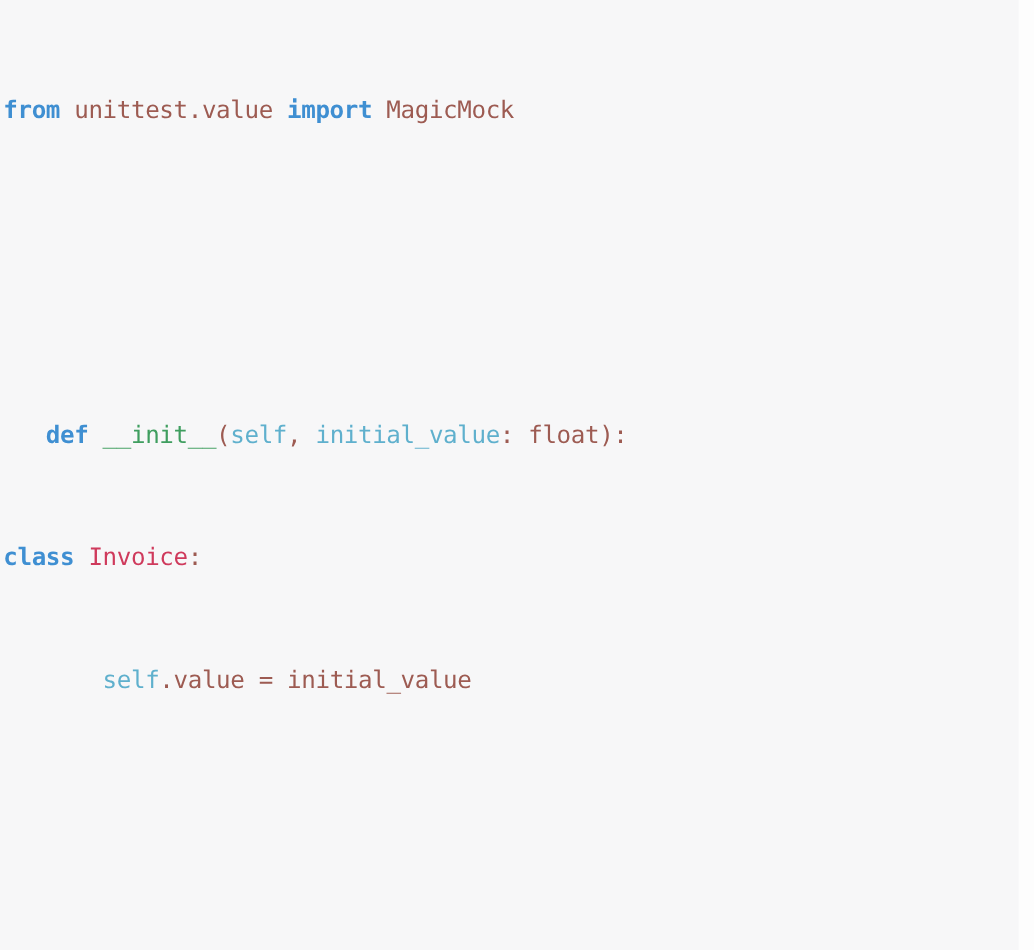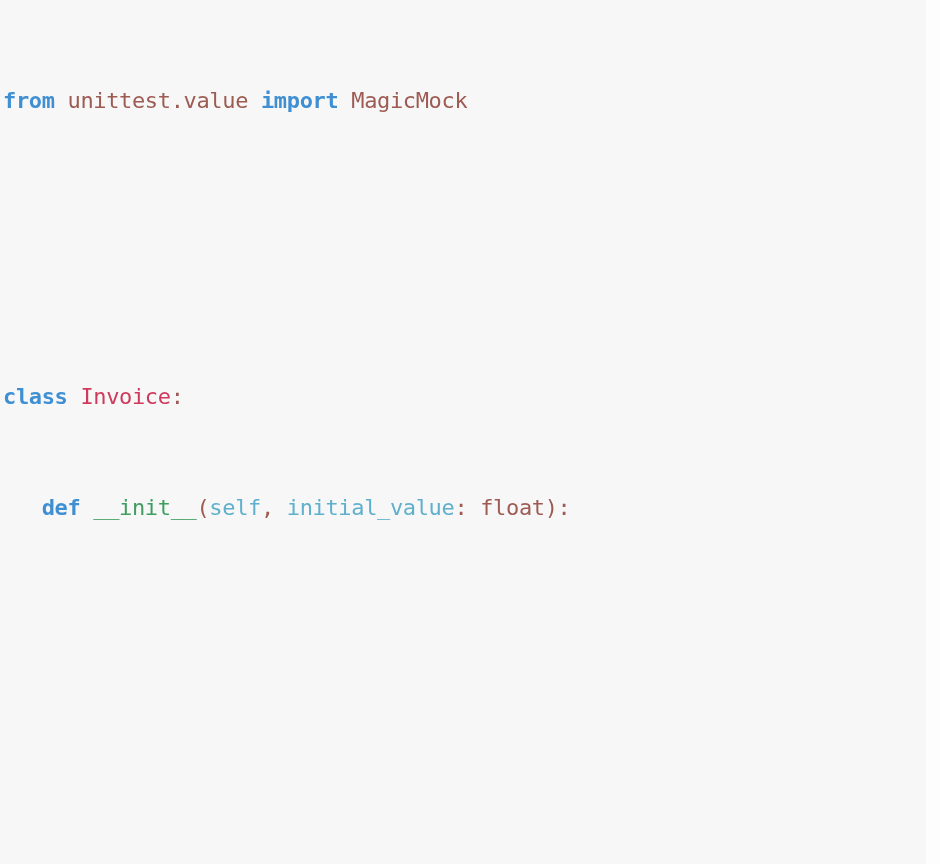--- a/index.html
+++ b/index.html
@@ -67,24 +67,25 @@
 <body>
 
 <div id="code-surface">
   <pre id="code-block"><code>
 
 <span class="ln"><span class="k">from</span> <span class="var">unittest.value</span> <span class="k">import</span> <span class="var">MagicMock</span></span>
 
 <span class="ln"> </span>
 <span class="ln"> </span>
 
+<span class="ln"><span>   </span><span class="k">def</span> <span class="fn">__init__</span><span class="pun">(</span><span class="par">self</span><span class="pun">,</span> <span class="par">initial_value</span><span class="pun">:</span> <span class="typ">float</span><span class="pun">)</span><span class="pun">:</span></span>
+
 <span class="ln"><span class="k">class</span> <span class="cls">Invoice</span><span class="pun">:</span></span>
 
-<span class="ln"><span>   </span><span class="k">def</span> <span class="fn">__init__</span><span class="pun">(</span><span class="par">self</span><span class="pun">,</span> <span class="par">initial_value</span><span class="pun">:</span> <span class="typ">float</span><span class="pun">)</span><span class="pun">:</span></span>
-
+<span class="ln"><span>       </span><span class="par">self</span><span class="var">.</span><span class="var">value</span> <span class="pun">=</span> <span class="var">initial_value</span></span>
 
 <span class="ln"> </span>
 
 
 
 
 
 
 
 

